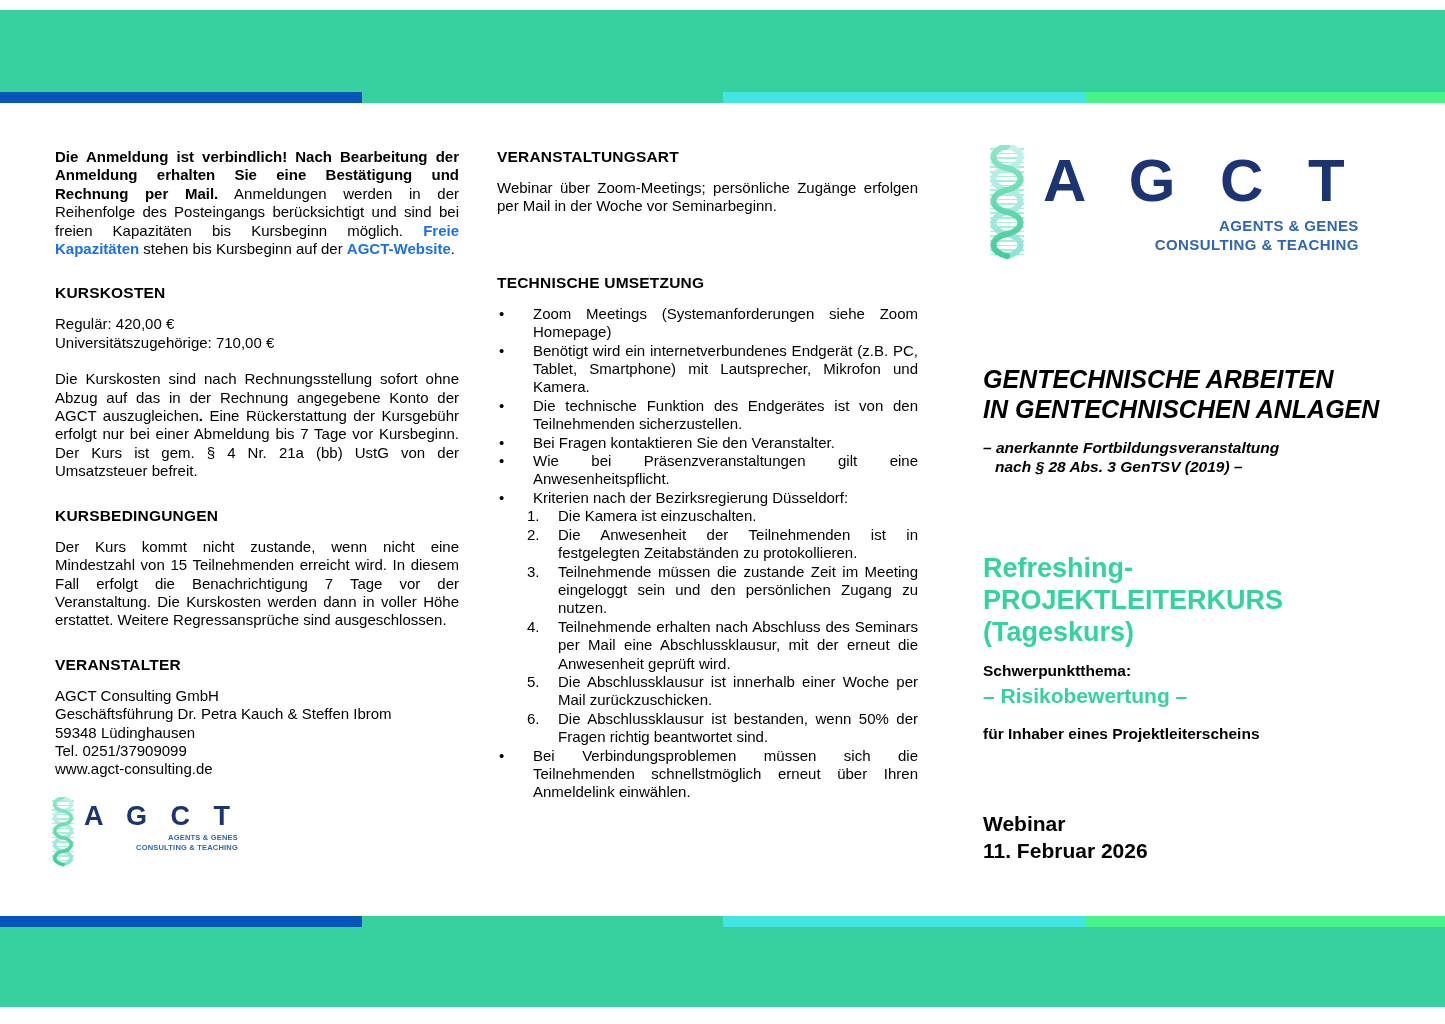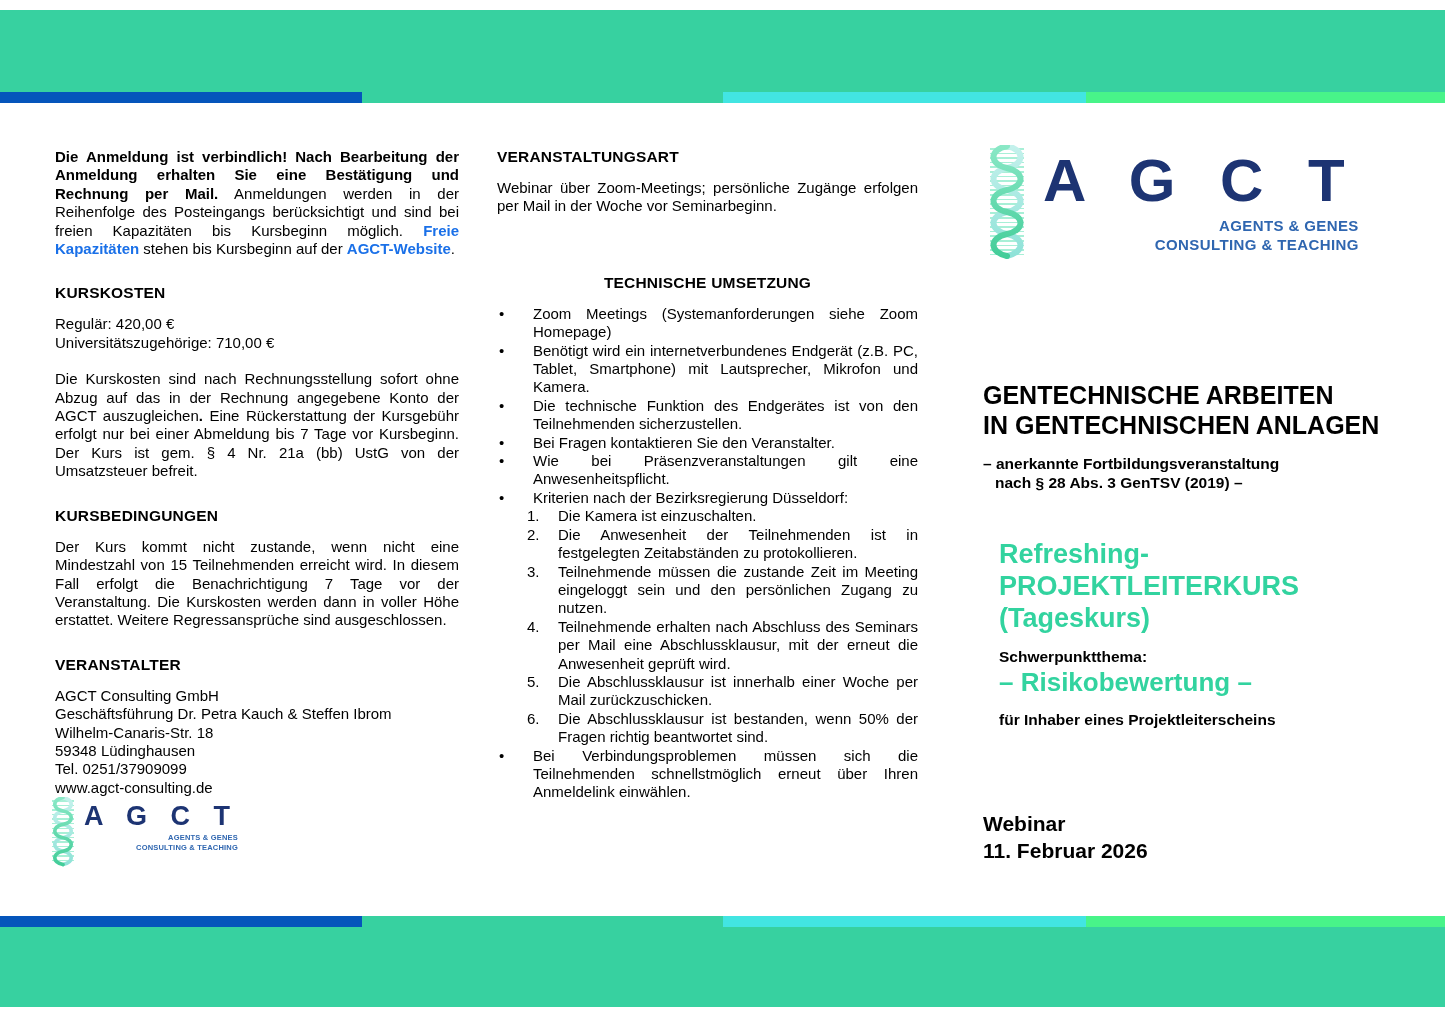--- a/index.html
+++ b/index.html
@@ -21,45 +21,45 @@
   .seg-green{left:1086px;width:359px;background:#48f489;}
 
   
   .col{position:absolute;top:148px;}
   #col-left{left:55px;width:404px;}
   #col-mid{left:497px;width:421px;}
   #col-right{left:983px;width:420px;}
 
   .h{font-size:15.5px;font-weight:bold;margin:0 0 13px 0;letter-spacing:.2px;}
   .h.gap{margin-top:26px;}
-  .h.gap-lg{margin-top:41px;text-align:center;}
+  .h.gap-lg{margin-top:41px;}
   .p{font-size:15px;line-height:18.4px;text-align:justify;margin:0;}
   .p.mt{margin-top:18px;}
   .line{font-size:15px;line-height:18.4px;margin:0;}
   .b{font-weight:bold;}
   .link{color:#1a70e8;font-weight:bold;text-decoration:none;cursor:pointer;}
 
   
   .bul{position:relative;padding-left:36px;font-size:15px;line-height:18.4px;text-align:justify;margin:0;}
   .bul::before{content:"\2022";position:absolute;left:2px;top:0;}
   .numlist{counter-reset:crit;}
   .num{position:relative;padding-left:61px;font-size:15px;line-height:18.4px;text-align:justify;margin:0;counter-increment:crit;}
   .num::before{content:counter(crit) ".";position:absolute;left:30px;top:0;}
 
   
   .rblock{position:absolute;left:0;width:420px;}
-  #block-title{top:232px;}
-  #block-course{top:390px;margin-left:16px;}
+  #block-title{top:216px;font-style:italic;}
+  #block-course{top:404px;}
   #block-event{top:662px;}
   .title-main{font-size:25px;line-height:30px;font-weight:bold;margin:0;}
   .title-sub{font-size:15.5px;line-height:19px;font-weight:bold;margin:14px 0 0 0;}
   .title-sub2{font-size:15.5px;line-height:19px;font-weight:bold;margin:0 0 0 12px;}
   .course{font-size:27px;line-height:32px;font-weight:bold;color:#32d39f;margin:0;}
   .focus-label{font-size:15.5px;font-weight:bold;margin:13px 0 0 0;line-height:19px;}
-  .focus-value{font-size:26px;line-height:26px;font-weight:bold;color:#32d39f;margin:3px 0 0 0;}
+  .focus-value{font-size:21px;line-height:26px;font-weight:bold;color:#32d39f;margin:3px 0 0 0;}
   .audience{font-size:15.5px;font-weight:bold;margin:15px 0 0 0;line-height:19px;}
   .event{font-size:21px;line-height:27px;font-weight:bold;margin:0;}
 
   
   .logo{display:flex;align-items:flex-start;}
   .logo-big{position:absolute;top:-3px;left:0;}
   .logo-small{position:absolute;left:48px;top:797px;}
   .helix-wrap{position:relative;flex:none;}
   .logo-big .helix-wrap{width:48px;height:115px;margin-right:12px;}
   .logo-small .helix-wrap{width:30px;height:70px;margin-right:6px;}
@@ -92,21 +92,20 @@
   <div class="line">Regulär: 420,00 €</div>
   <div class="line">Universitätszugehörige: 710,00 €</div>
   <p class="p mt"><span>Die Kurskosten sind nach Rechnungsstellung sofort ohne Abzug auf das in der Rechnung angegebene Konto der AGCT auszugleichen</span><span class="b">.</span><span> Eine Rückerstattung der Kursgebühr erfolgt nur bei einer Abmeldung bis 7 Tage vor Kursbeginn. Der Kurs ist gem. § 4 Nr. 21a (bb) UstG von der Umsatzsteuer befreit.</span></p>
 
   <div class="h gap">KURSBEDINGUNGEN</div>
   <p class="p">Der Kurs kommt nicht zustande, wenn nicht eine Mindestzahl von 15 Teilnehmenden erreicht wird. In diesem Fall erfolgt die Benachrichtigung 7 Tage vor der Veranstaltung. Die Kurskosten werden dann in voller Höhe erstattet. Weitere Regressansprüche sind ausgeschlossen.</p>
 
   <div class="h gap">VERANSTALTER</div>
   <div class="line">AGCT Consulting GmbH</div>
   <div class="line">Geschäftsführung Dr. Petra Kauch &amp; Steffen Ibrom</div>
-  <div class="line">Wilhelm-Canaris-Str. 18</div>
   <div class="line">59348 Lüdinghausen</div>
   <div class="line">Tel. 0251/37909099</div>
   <div class="line">www.agct-consulting.de</div>
 </div>
 
 <div class="col" id="col-mid">
   <div class="h">VERANSTALTUNGSART</div>
   <p class="p">Webinar über Zoom-Meetings; persönliche Zugänge erfolgen per Mail in der Woche vor Seminarbeginn.</p>
 
   <div class="h gap-lg" style="margin-top:58px;">TECHNISCHE UMSETZUNG</div>

